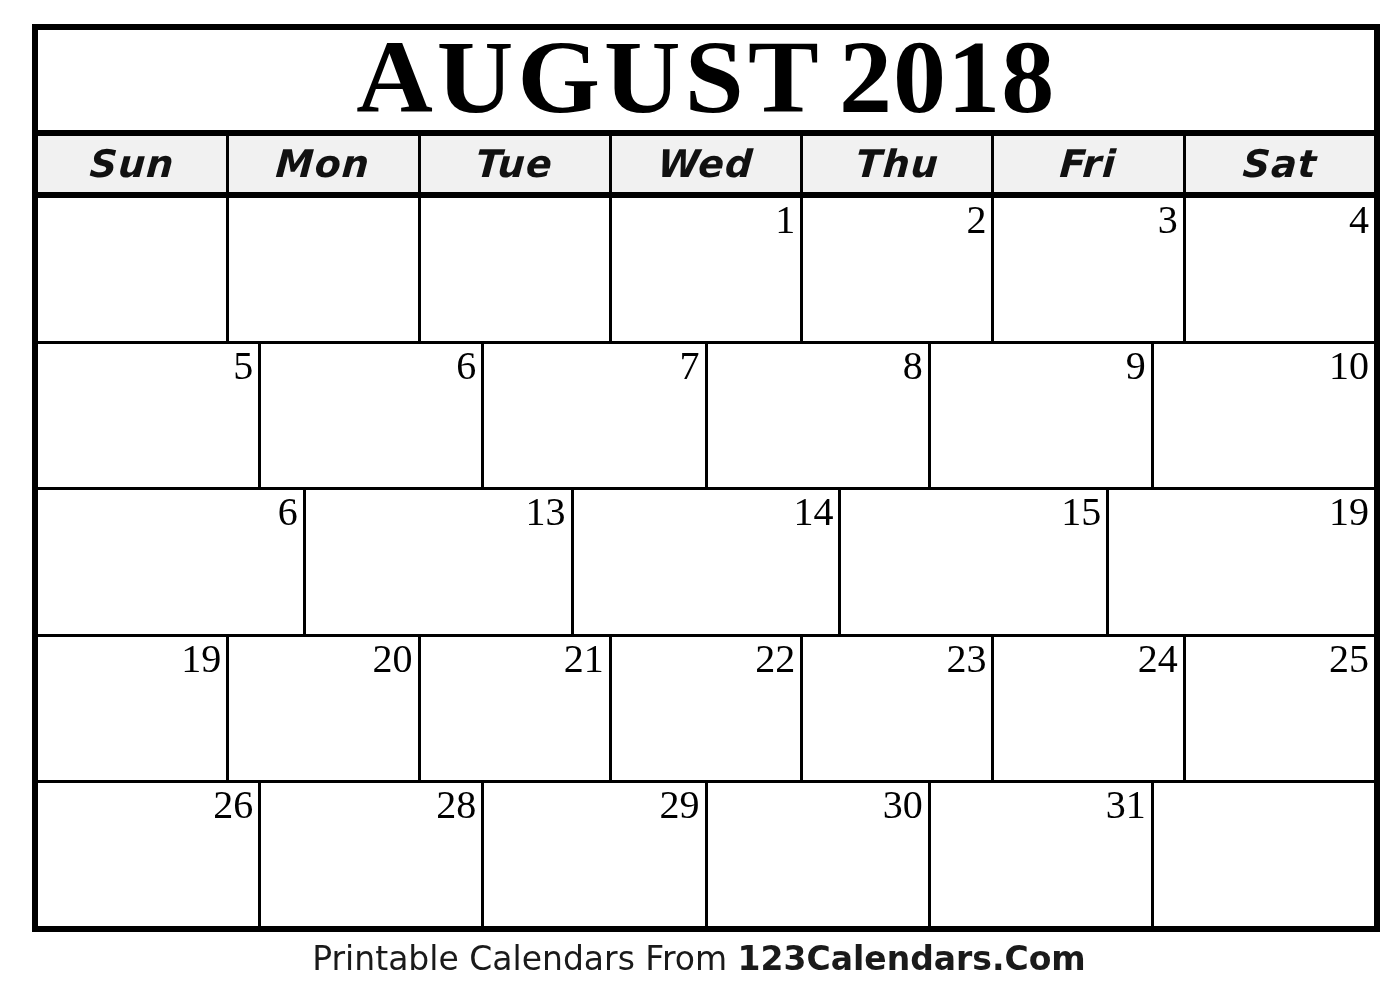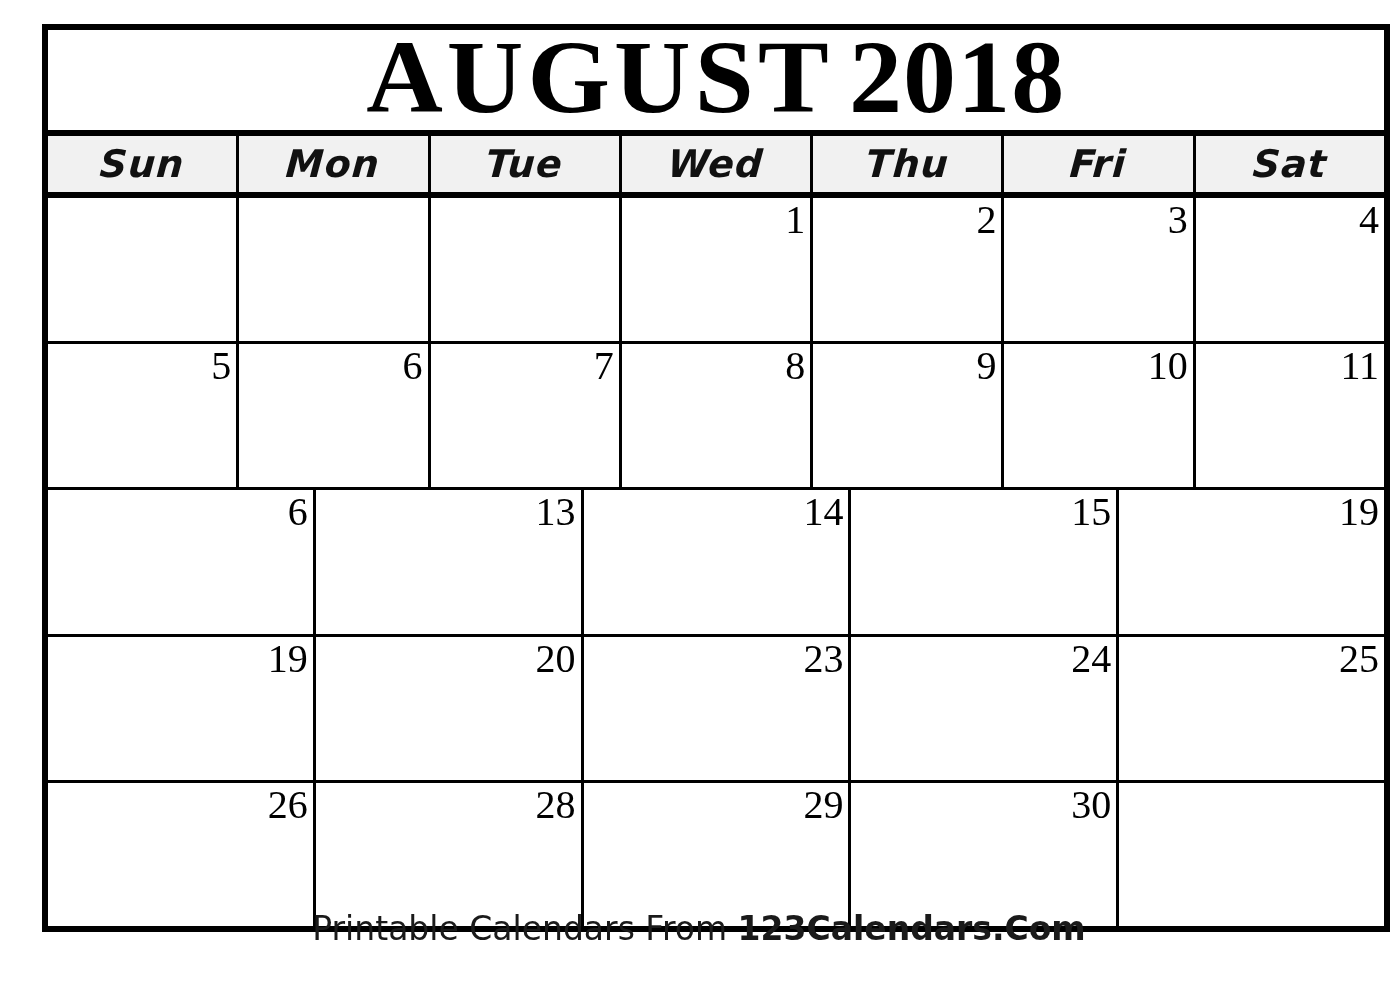--- a/index.html
+++ b/index.html
@@ -18,21 +18,21 @@
   .page {
     position: relative;
     width: 1398px;
     height: 992px;
     box-sizing: border-box;
   }
 
   
   .calendar {
     position: absolute;
-    left: 42px;
+    left: 32px;
     top: 24px;
     width: 1348px;
     height: 908px;
     box-sizing: border-box;
     border: 6px solid #000000;
     background: #ffffff;
     display: flex;
     flex-direction: column;
   }
 
@@ -122,21 +122,21 @@
     font-family: "Liberation Serif", "DejaVu Serif", serif;
     font-size: 40px;
     line-height: 1.05;
     color: #000000;
   }
 
   
   .footer {
     position: absolute;
     left: 0;
-    top: 906px;
+    top: 936px;
     width: 1398px;
     text-align: center;
     font-family: "DejaVu Sans", sans-serif;
     font-size: 33px;
     line-height: 46px;
     color: #1a1a1a;
     white-space: nowrap;
   }
   .footer .brand { font-weight: bold; }
 </style>
@@ -207,23 +207,20 @@
           </div>
         <div class="day-cell">
             <span class="day-number">8</span>
           </div>
         <div class="day-cell">
             <span class="day-number">9</span>
           </div>
         <div class="day-cell">
             <span class="day-number">10</span>
           </div>
-        <div class="day-cell">
-            <span class="day-number">11</span>
-          </div>
       </div>
 
       <div class="week-row">
         <div class="day-cell">
             <span class="day-number">6</span>
           </div>
         <div class="day-cell">
             <span class="day-number">13</span>
           </div>
         <div class="day-cell">
@@ -238,20 +235,26 @@
       </div>
 
       <div class="week-row">
         <div class="day-cell">
             <span class="day-number">19</span>
           </div>
         <div class="day-cell">
             <span class="day-number">20</span>
           </div>
         <div class="day-cell">
+            <span class="day-number">21</span>
+          </div>
+        <div class="day-cell">
+            <span class="day-number">22</span>
+          </div>
+        <div class="day-cell">
             <span class="day-number">23</span>
           </div>
         <div class="day-cell">
             <span class="day-number">24</span>
           </div>
         <div class="day-cell">
             <span class="day-number">25</span>
           </div>
       </div>
 
@@ -260,20 +263,23 @@
             <span class="day-number">26</span>
           </div>
         <div class="day-cell">
             <span class="day-number">28</span>
           </div>
         <div class="day-cell">
             <span class="day-number">29</span>
           </div>
         <div class="day-cell">
             <span class="day-number">30</span>
+          </div>
+        <div class="day-cell">
+            <span class="day-number">31</span>
           </div>
         <div class="day-cell empty"></div>
       </div>
 
     </div>
   </div>
 
   <div class="footer"><span>Printable Calendars From </span><span class="brand">123Calendars.Com</span></div>
 
 </div>

